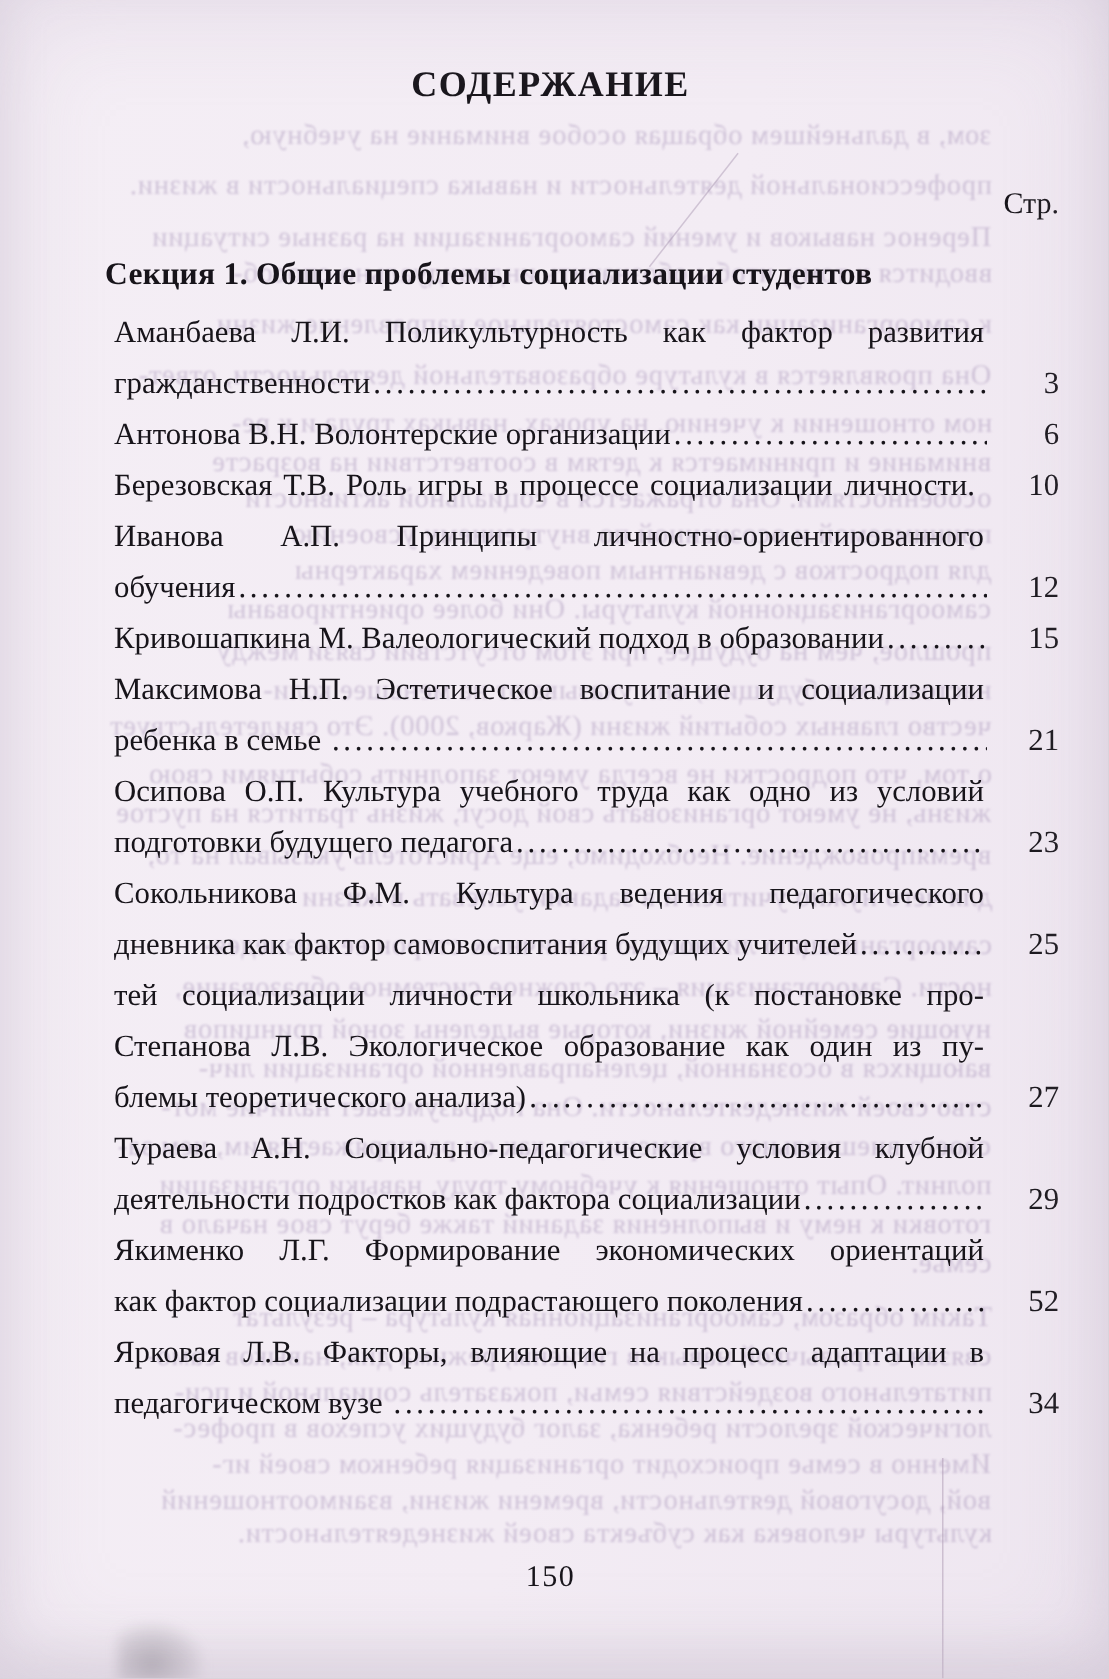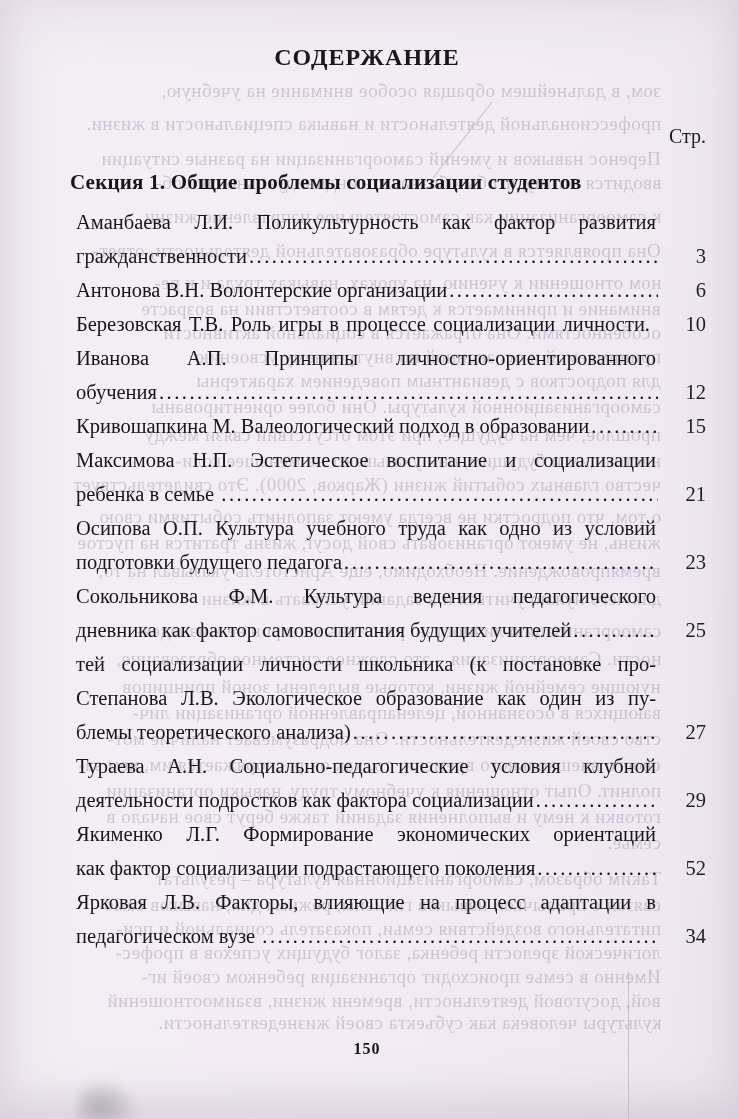--- a/index.html
+++ b/index.html
@@ -47,21 +47,21 @@
   .jline{text-align:justify;text-align-last:justify;padding-right:50px;}
   .fline{display:flex;align-items:flex-end;}
   .fline .t{white-space:pre;}
   .fline .t.jf{flex:1 1 auto;text-align:justify;text-align-last:justify;padding-right:6px;white-space:normal;}
   .fline .dots{flex:1 1 auto;overflow:hidden;white-space:nowrap;letter-spacing:2.5px;margin-left:2px;}
   .fline .dots::after{content:"..................................................................................................";}
   .fline .dots.nodots{flex:0 0 0;visibility:hidden;}
   .fline .pg{flex:0 0 48px;width:48px;text-align:right;}
   .folio{
     position:absolute;top:1040px;left:76px;width:582px;
-    text-align:center;font-size:16px;letter-spacing:1px;font-weight:bold;
+    text-align:center;font-size:20px;letter-spacing:1px;
   }
   
   .smudge{
     position:absolute;left:78px;top:1082px;width:58px;height:40px;
     background:radial-gradient(ellipse at 40% 70%, rgba(95,92,100,.45), rgba(120,115,125,.18) 55%, transparent 75%);
     filter:blur(4px);pointer-events:none;
   }
   .crease{
     position:absolute;left:462px;top:92px;width:1px;height:96px;
     background:rgba(150,130,160,.38);transform:rotate(38deg);

